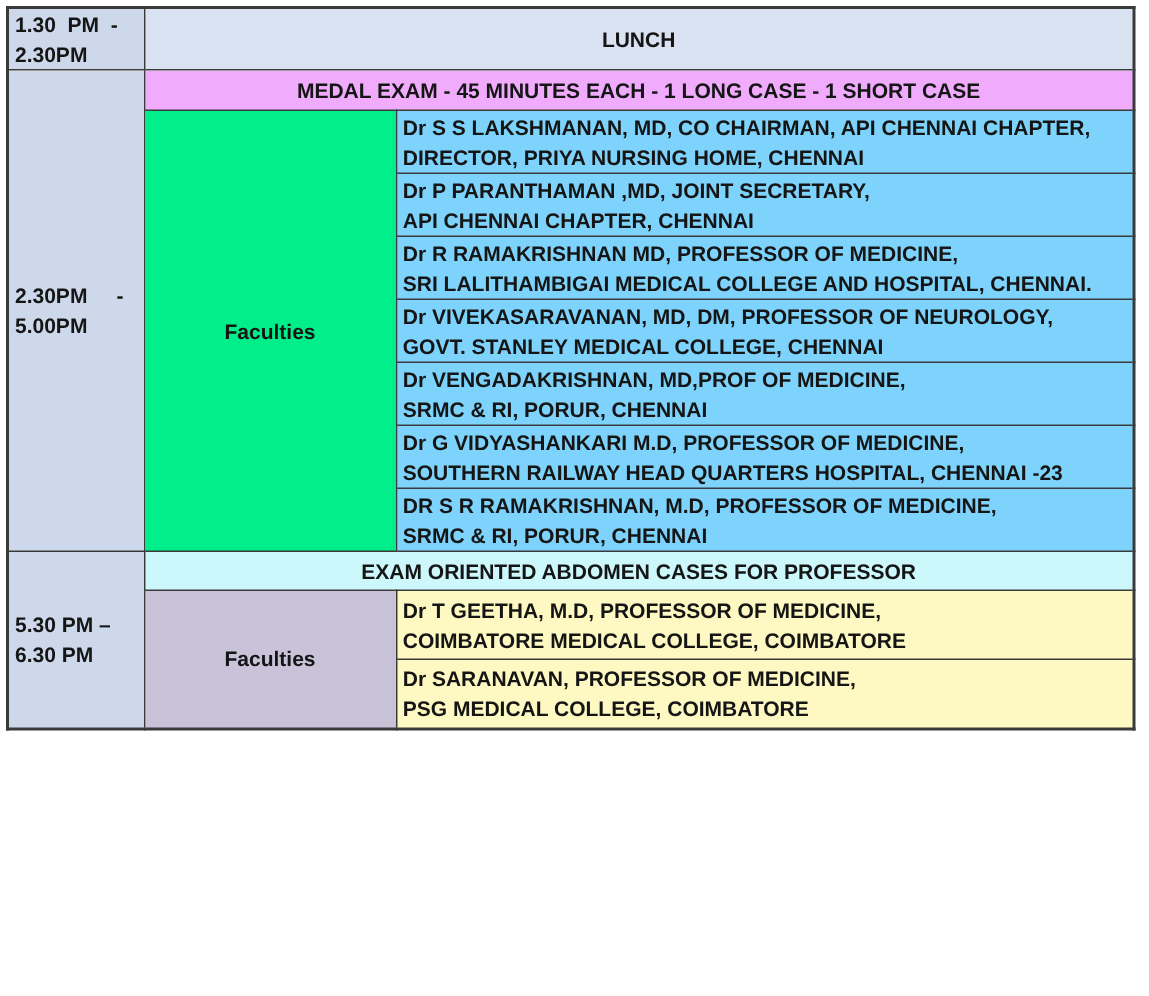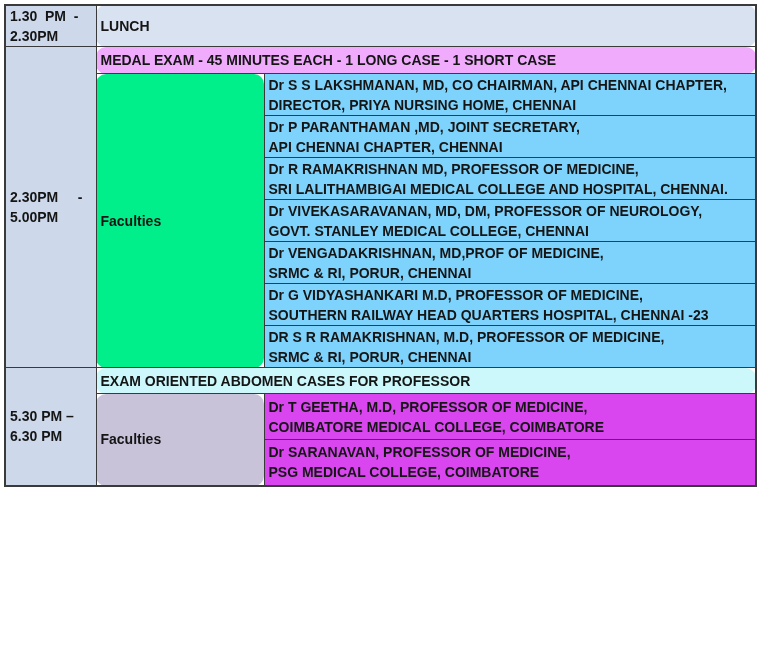--- a/index.html
+++ b/index.html
@@ -28,21 +28,21 @@
     border: 1px solid #3a3a3a;
     vertical-align: middle;
     font-weight: bold;
     color: #151515;
     font-size: 14px;
     line-height: 20px;
     overflow: hidden;
     padding: 0 4px;
   }
   .section-top td { border-top: 2px solid #3a3a3a; }
-  .center { text-align: left; border-radius: 10px; }
+  .center { text-align: center; }
 
   td.time-cell {
     background: #cdd9ea;
     font-size: 15px;
     line-height: 21px;
     padding-left: 8px;
     white-space: pre-wrap;
   }
   td.lunch-cell {
     background: #d9e2f0;
@@ -66,21 +66,21 @@
   td.exam-header {
     background: #ccf8fc;
     font-size: 15px;
     height: 25px;
   }
   td.lav-cell {
     background: #c9c3da;
     font-size: 15px;
   }
   td.pink-cell {
-    background: #d946ef;
+    background: #fef9c3;
   }
   tr.fr { height: 42px; }
   tr.fr2 { height: 46px; }
 
   .contact {
     position: absolute;
     color: #c0504d;
     font-weight: bold;
     font-size: 14px;
     line-height: 21px;

